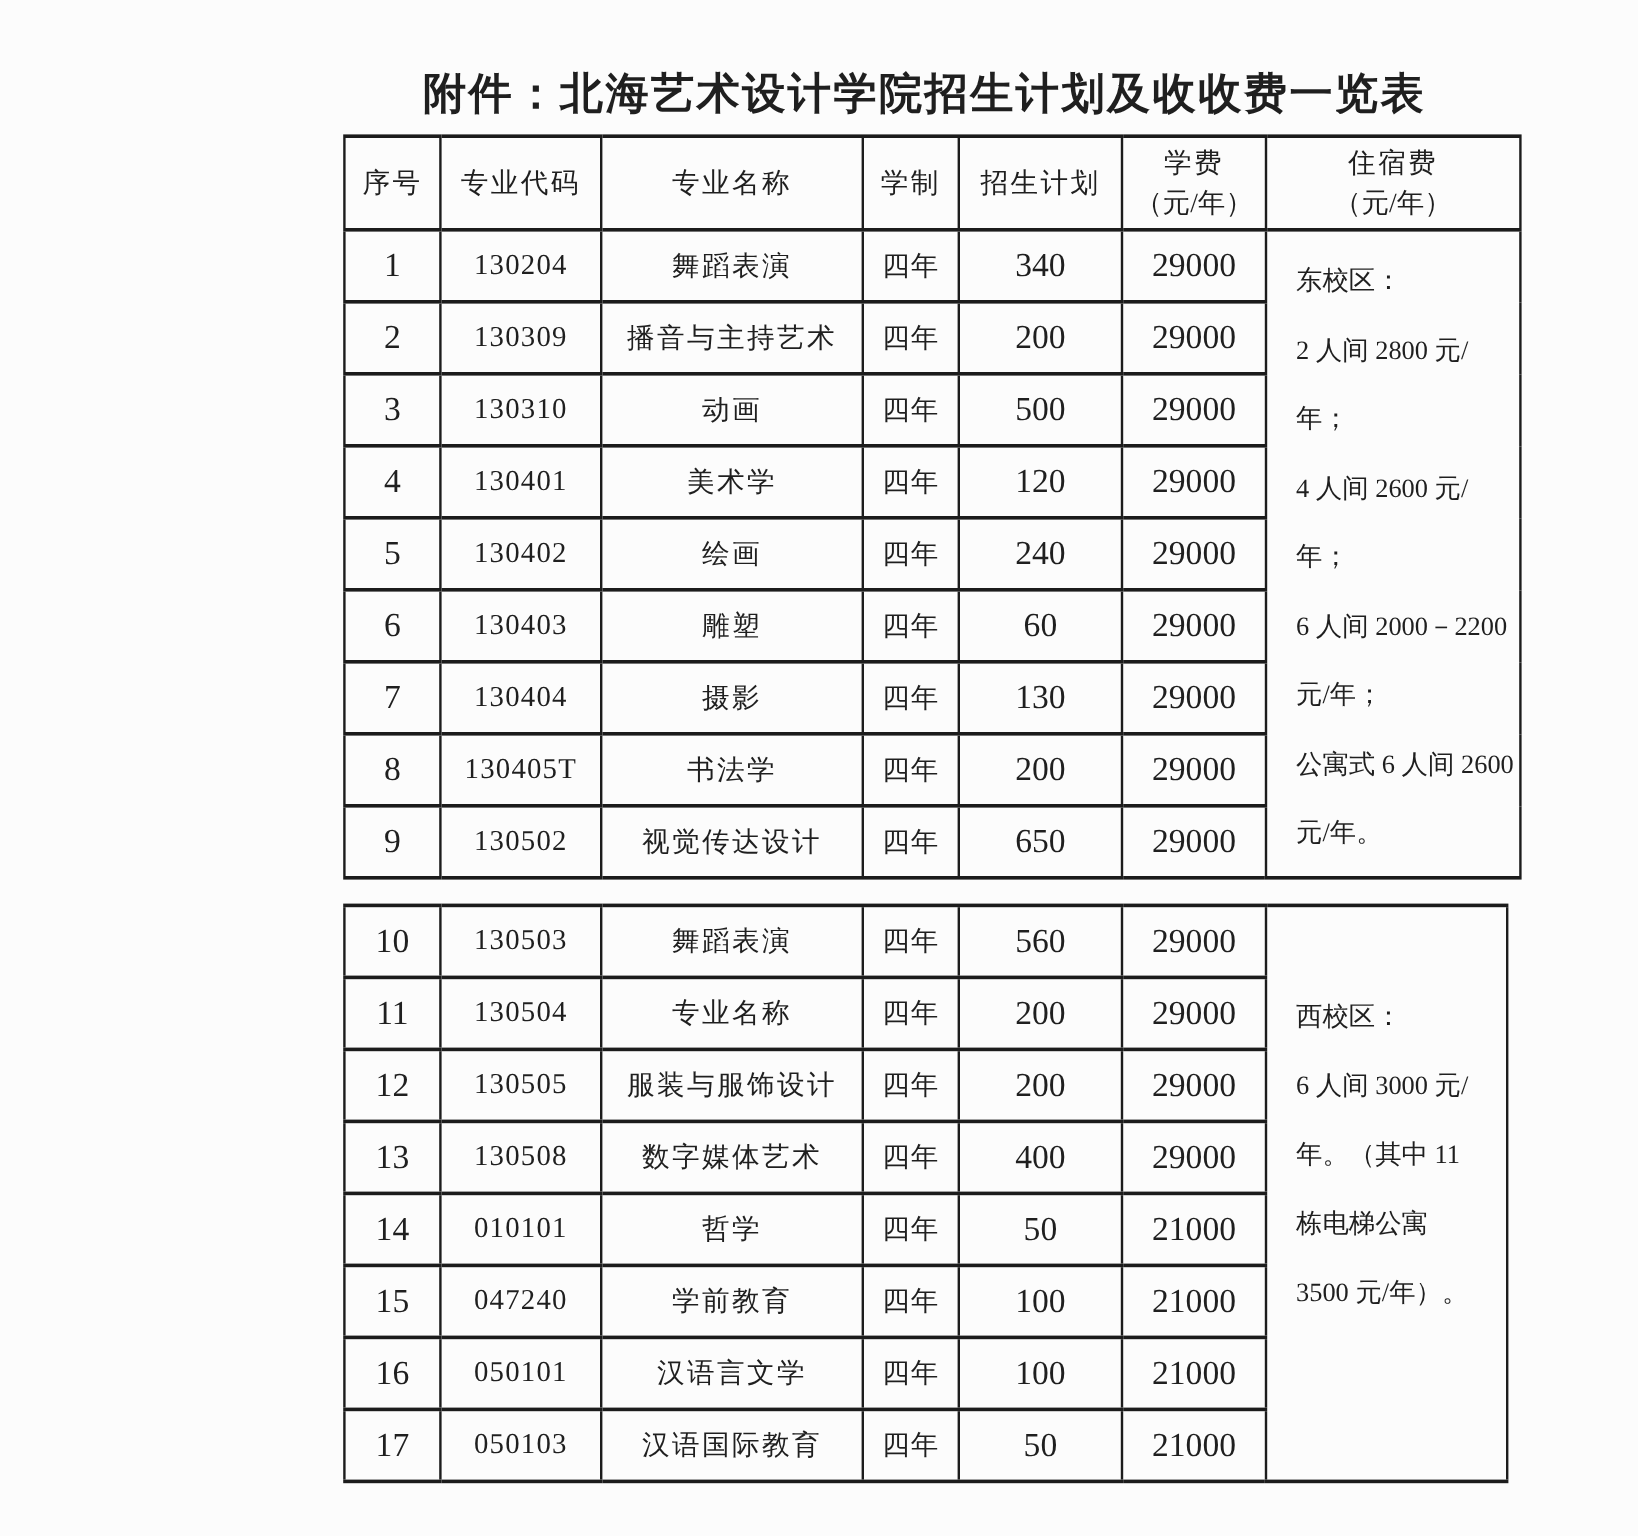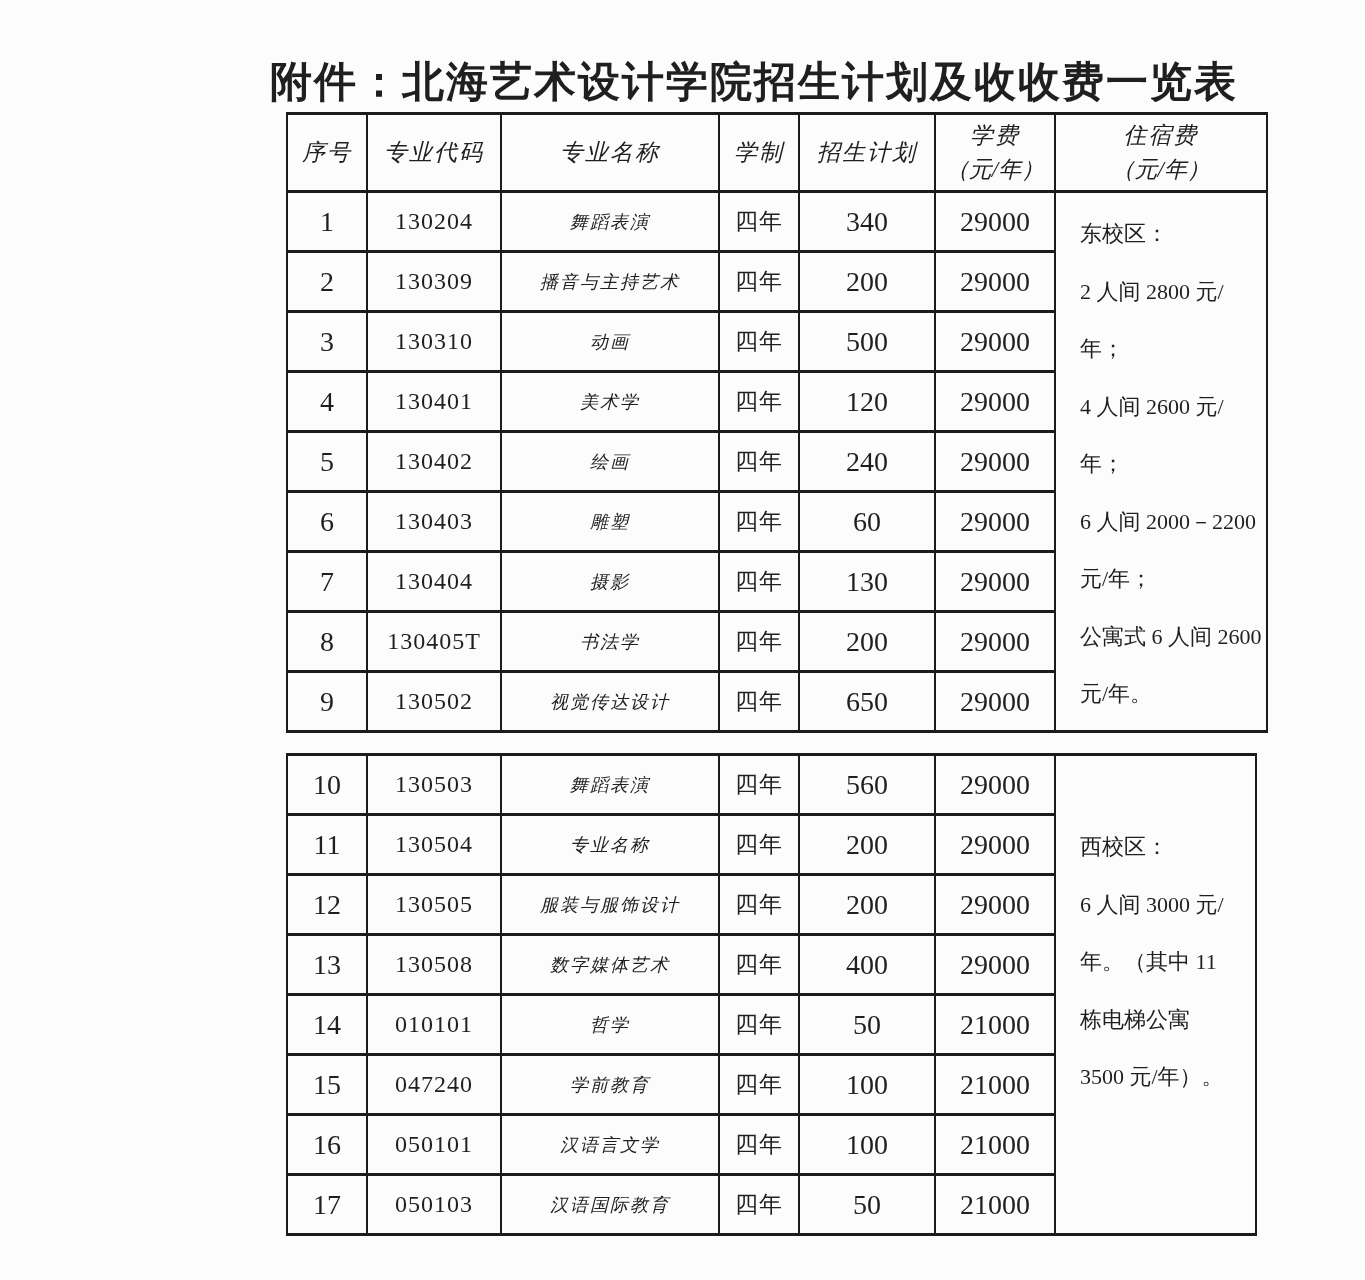--- a/index.html
+++ b/index.html
@@ -7,44 +7,44 @@
     width:1365px;height:1280px;
     background:#ffffff;
     font-family:"Liberation Serif","DejaVu Serif",serif;
     color:#1f1f1f;
   }
   .page{
     position:relative;width:1365px;height:1280px;
     background:#fcfcfc;overflow:hidden;
   }
   .title{
-    position:absolute;left:270px;top:54px;width:969px;margin:0;
-    font-size:42px;font-weight:bold;letter-spacing:2px;
+    position:absolute;left:286px;top:54px;width:969px;margin:0;
+    text-align:center;font-size:36px;font-weight:bold;letter-spacing:2px;
     white-space:nowrap;
   }
   table.tbl{
     position:absolute;left:286px;
     border-collapse:collapse;table-layout:fixed;
   }
   .tbl1{top:112px;}
   .tbl2{top:753px;}
   .tbl th,.tbl td{
     border:2px solid #1c1c1c;
     border-top-width:3px;border-bottom-width:3px;
     padding:0;text-align:center;vertical-align:middle;
     font-weight:normal;overflow:hidden;
   }
-  .tbl thead tr{height:78px;font-style:italic;}
+  .tbl thead tr{height:78px;}
   .tbl tbody tr{height:60px;}
   .tbl th{font-size:23px;letter-spacing:2px;}
   .th-sub{font-size:23px;letter-spacing:0;}
   .th-line{line-height:1.45;}
   .c-no{font-size:28px;}
   .c-code{font-size:24px;letter-spacing:1px;}
-  .c-name{font-size:18px;letter-spacing:2px;font-style:italic;}
+  .c-name{font-size:23px;letter-spacing:2px;}
   .c-years{font-size:23px;letter-spacing:1px;font-family:Liberation Mono, monospace;}
   .c-plan{font-size:28px;font-family:Liberation Serif, serif;}
   .c-tuition{font-size:28px;}
   td.housing-cell{
     vertical-align:top;text-align:left;
     padding:12px 4px 0 24px;
     font-size:22px;letter-spacing:0;
   }
   .tbl2 td.housing-cell{padding-top:62px;margin-top:20px;}
   .housing-line{line-height:57.5px;white-space:nowrap;}

